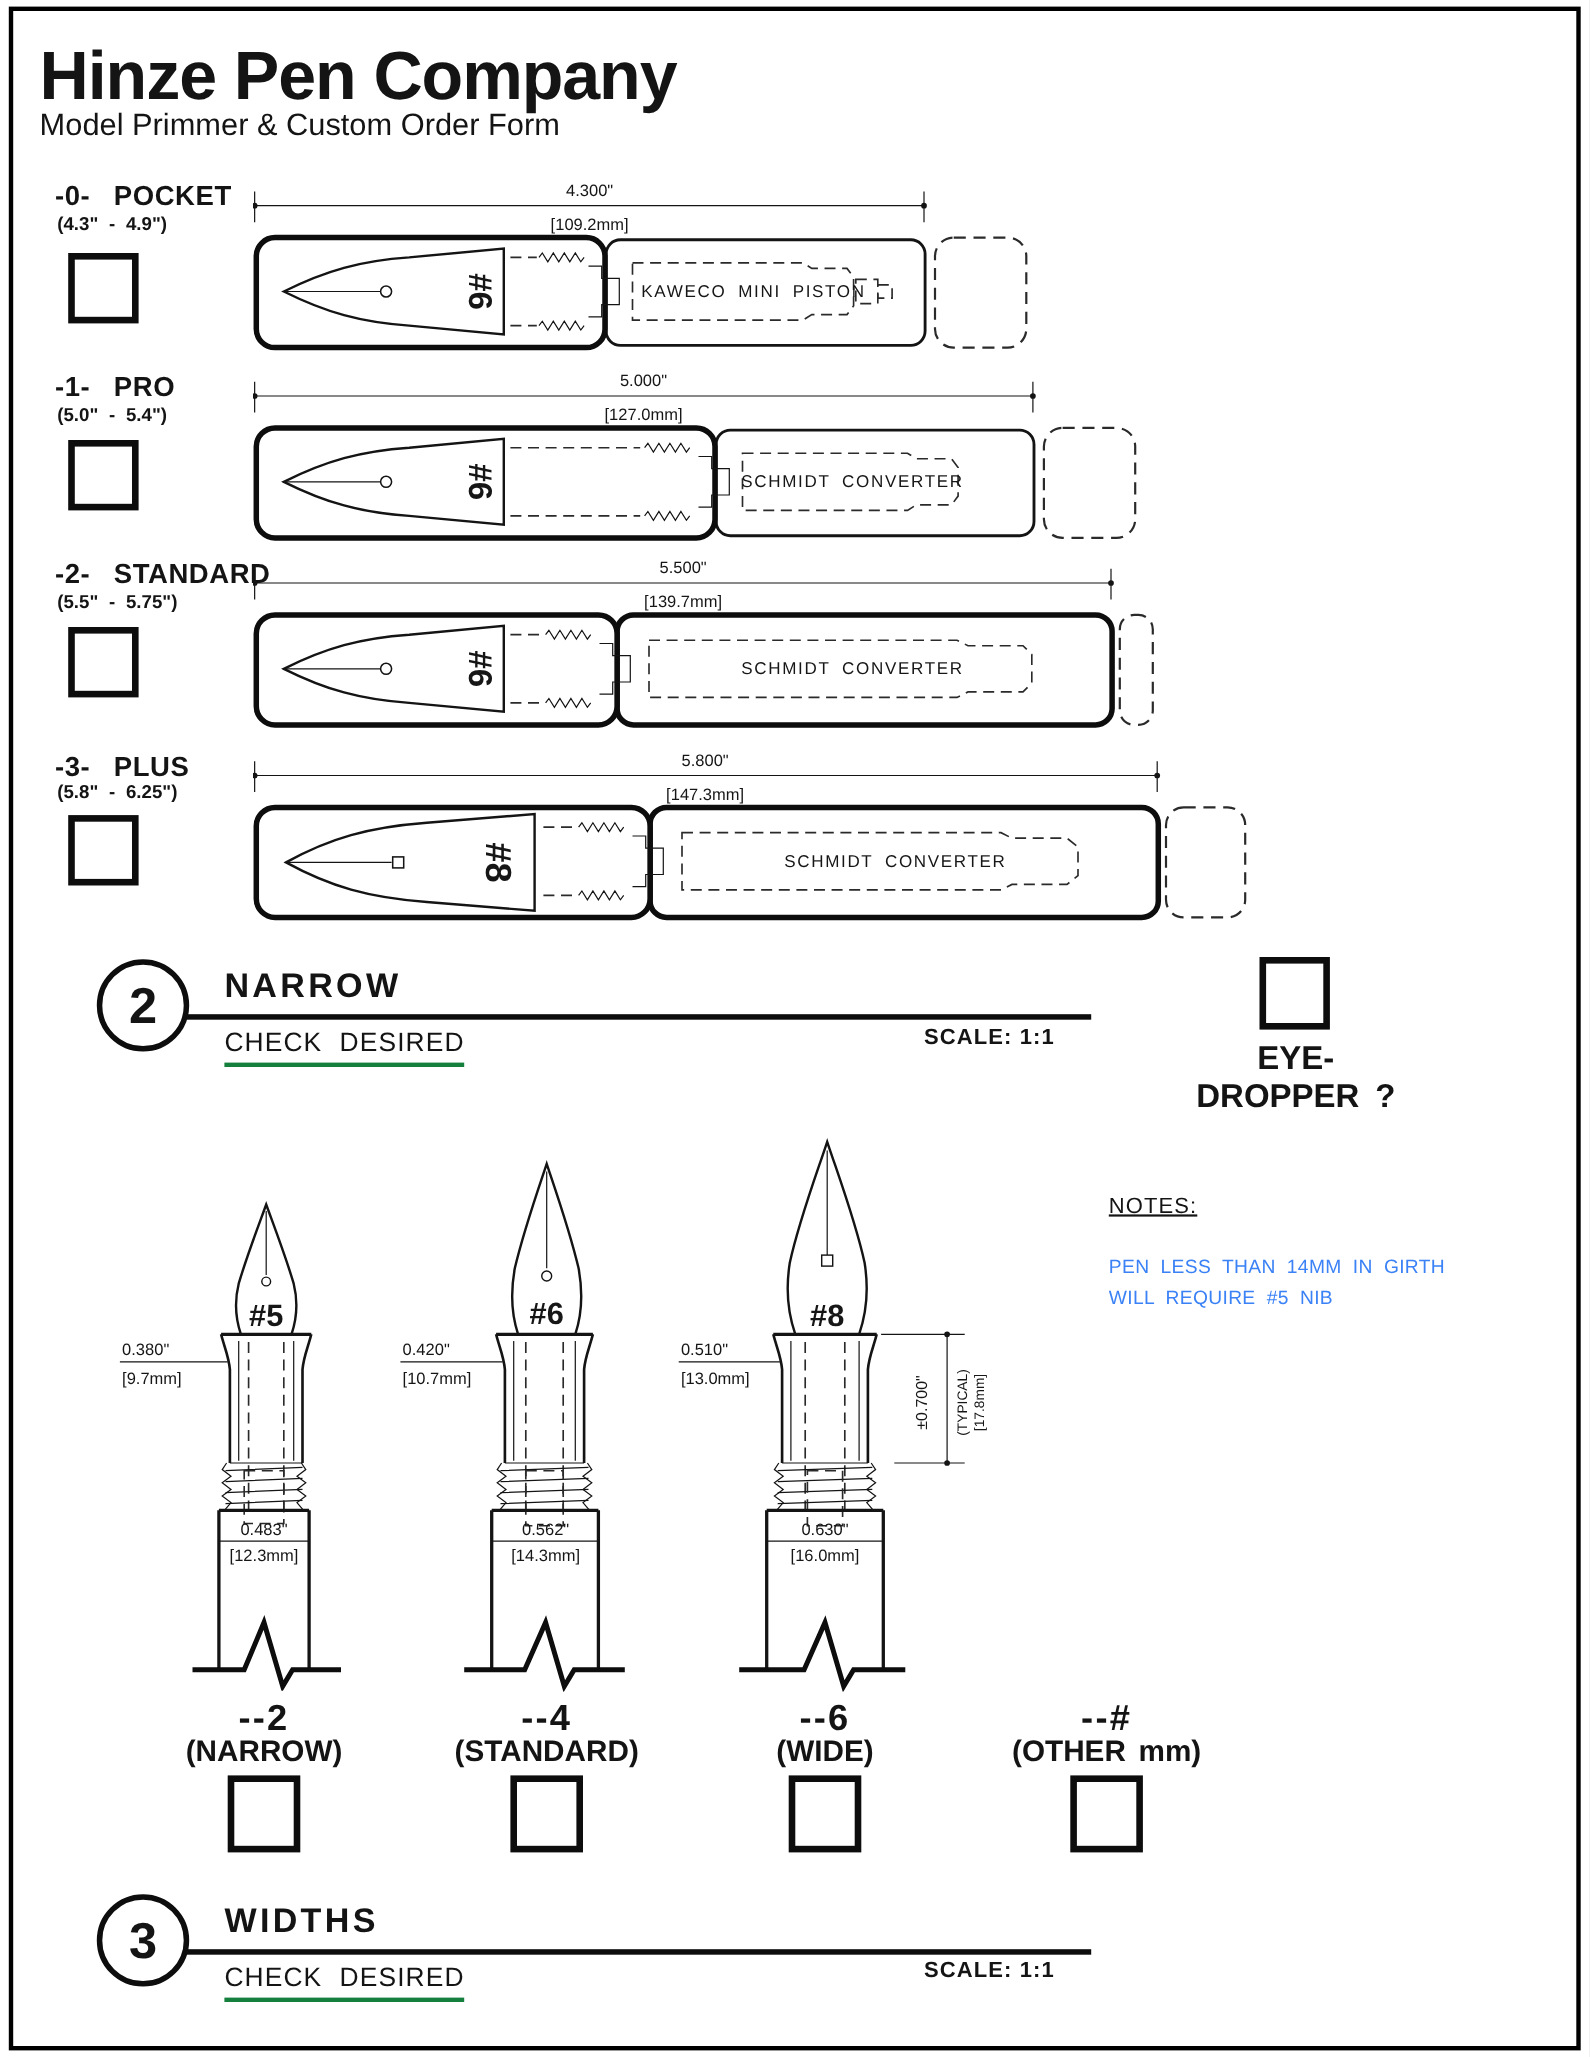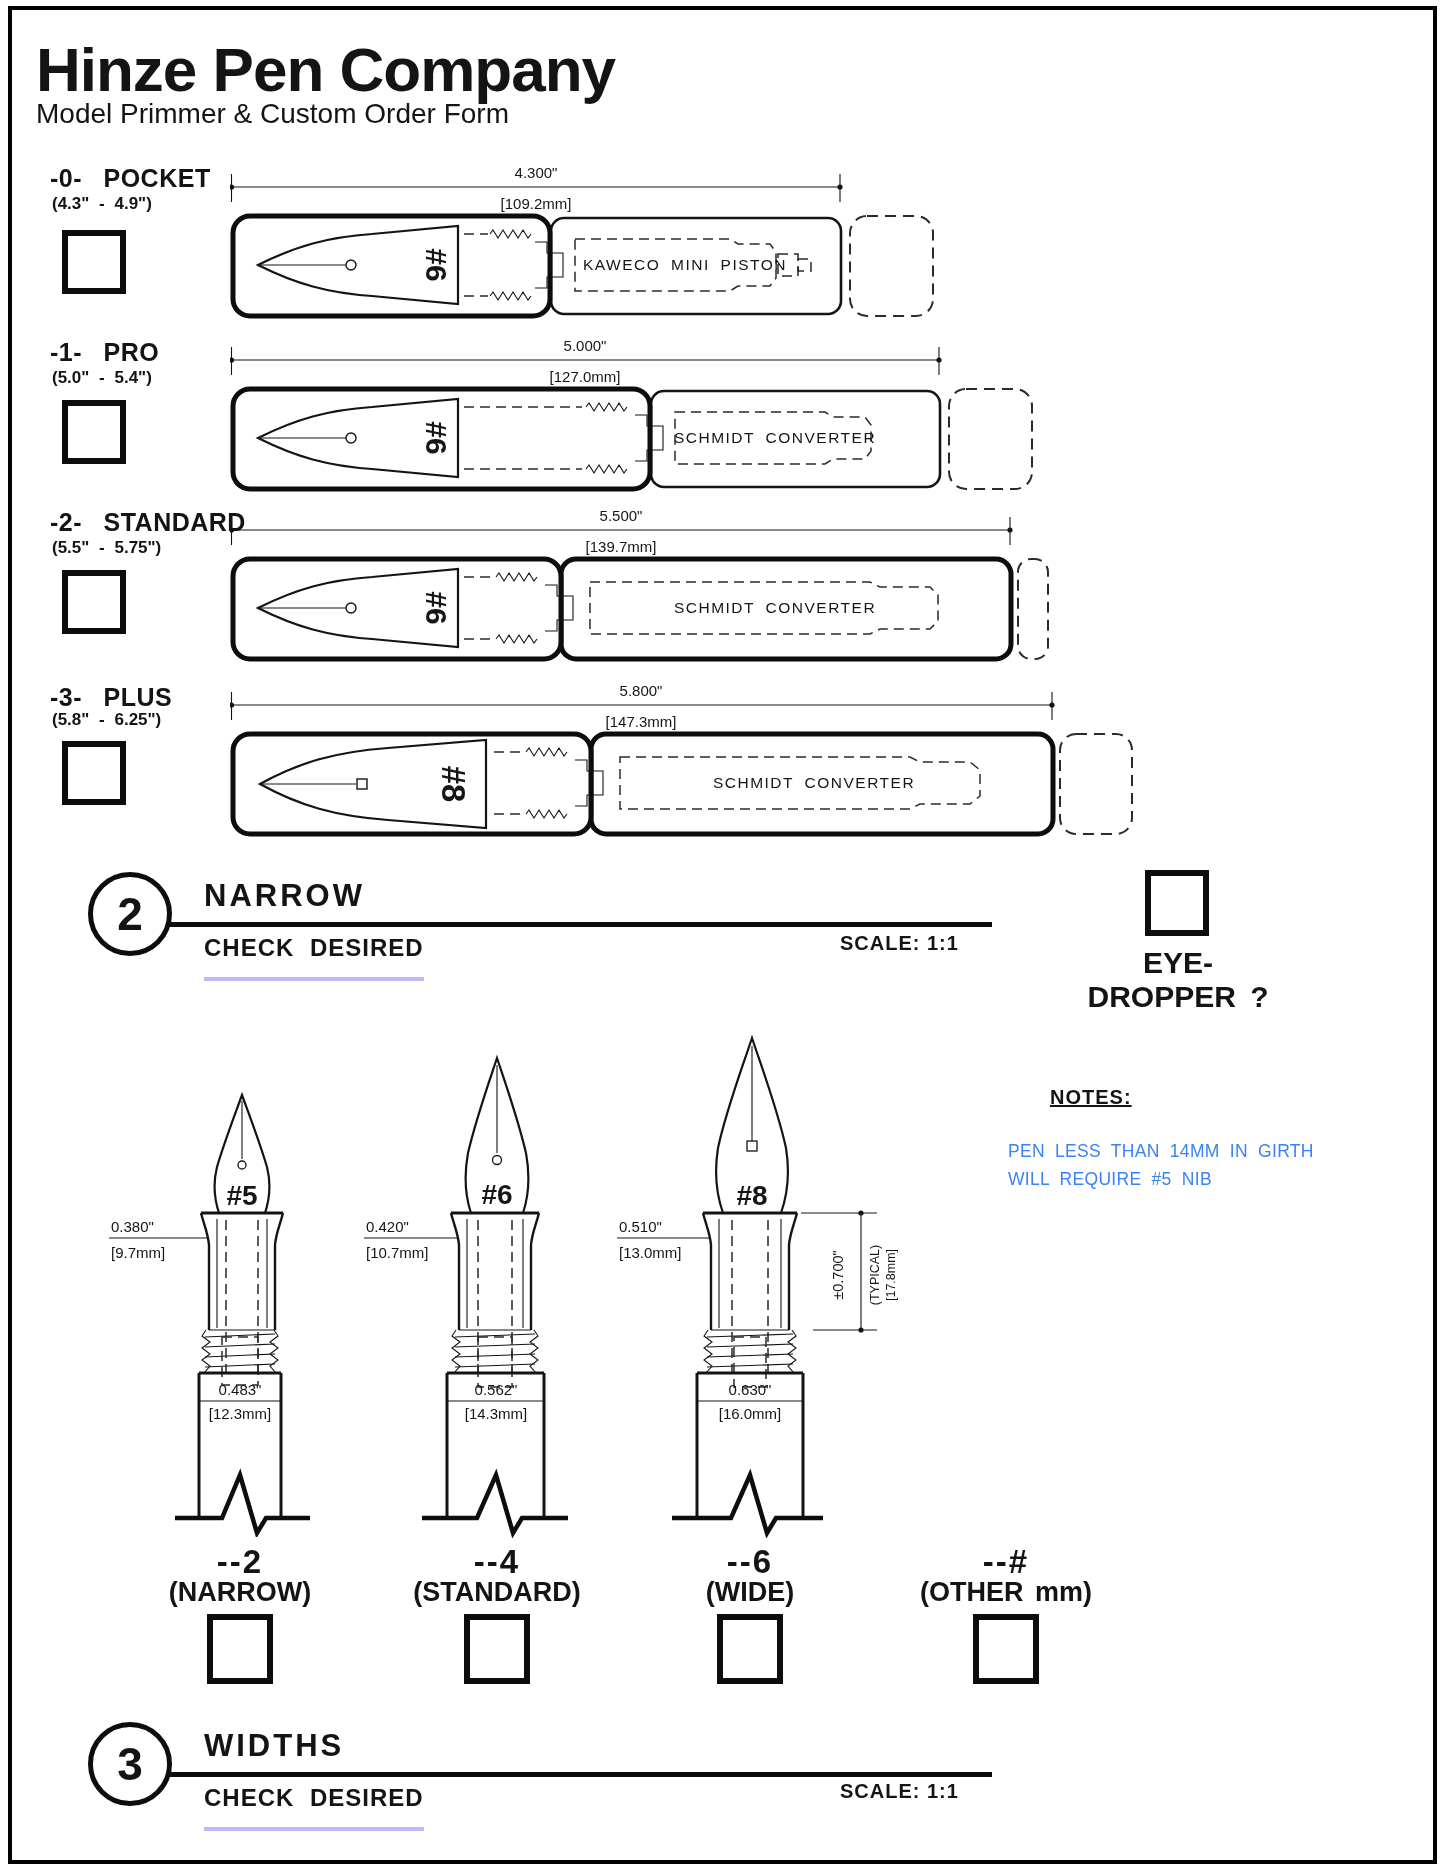--- a/index.html
+++ b/index.html
@@ -17,30 +17,30 @@
 
   .checkbox { width:64px; height:64px; border:6px solid #0d0d0d; background:#fff; cursor:pointer; }
   .cb-wide { width:66px; height:70px; }
   .cb-eye { width:64px; height:66px; }
 
   .sec-circle { width:84px; height:84px; border:5px solid #0d0d0d; border-radius:50%;
                 display:flex; align-items:center; justify-content:center;
                 font-size:46px; font-weight:bold; background:#fff; }
   .sec-title { font-size:31px; font-weight:bold; letter-spacing:3px; }
   .sec-line { height:5px; background:#0d0d0d; }
-  .sec-sub { font-size:24px; font-weight:bold; letter-spacing:1px; word-spacing:8px;
-             border-bottom:4px solid #c4b5fd; padding-bottom:15px; display:inline-block; }
+  .sec-sub { font-size:24px; font-weight:normal; letter-spacing:1px; word-spacing:8px;
+             border-bottom:4px solid #15803d; padding-bottom:4px; display:inline-block; }
   .sec-scale { font-size:20px; font-weight:bold; letter-spacing:1px; text-align:left; }
 
   .eye-label { font-size:30px; font-weight:bold; word-spacing:6px; text-align:center; }
 
   .wcode { font-size:33px; font-weight:bold; letter-spacing:2px; text-align:center; width:160px; }
   .wname { font-size:27px; font-weight:bold; text-align:center; width:240px; word-spacing:4px; }
 
-  .notes-h { font-size:20px; font-weight:bold; letter-spacing:1px; text-decoration:underline;margin-left:42px; }
+  .notes-h { font-size:20px; font-weight:normal; letter-spacing:1px; text-decoration:underline; }
   .note { font-size:17.5px; line-height:28px; word-spacing:5px; width:345px; margin-top:28px;
           letter-spacing:.3px; color:#3b82f6; }
 
   svg text { fill:#161616; font-family:"Liberation Sans", sans-serif; }
   .dim  { font-size:15px; }
   .conv { font-size:15.5px; letter-spacing:1.5px; word-spacing:5px; }
   .nibnum  { font-size:30px; font-weight:bold; }
   .nibnum8 { font-size:33px; font-weight:bold; }
   .niblab  { font-size:28px; font-weight:bold; }
   .vdim  { font-size:14.5px; }

